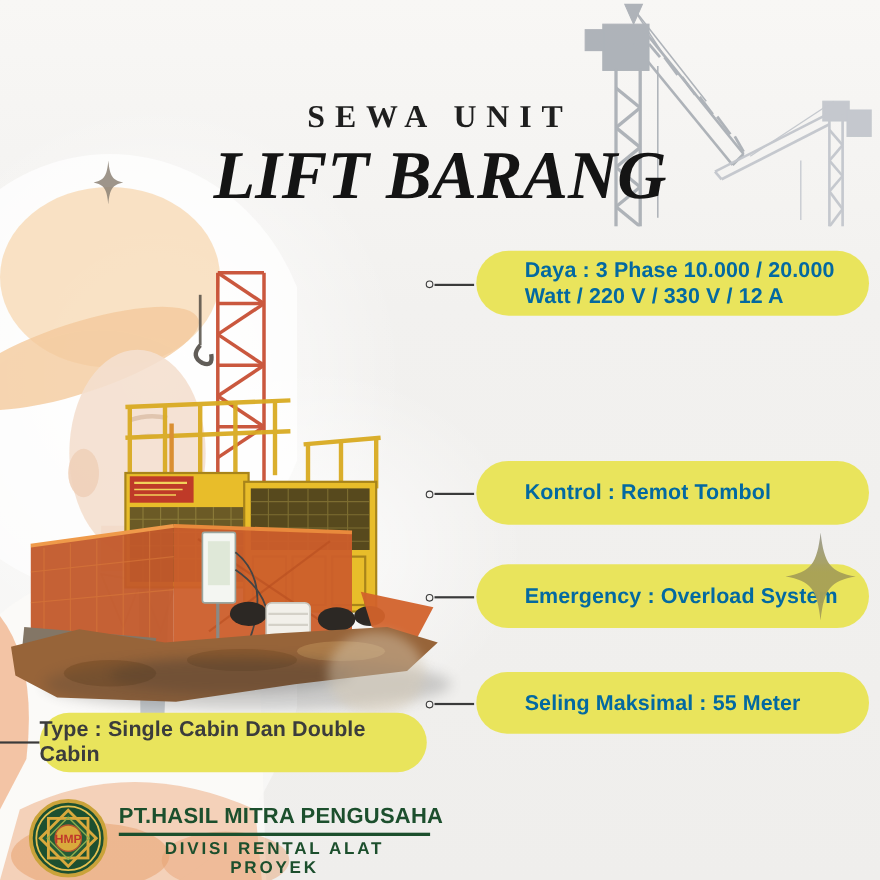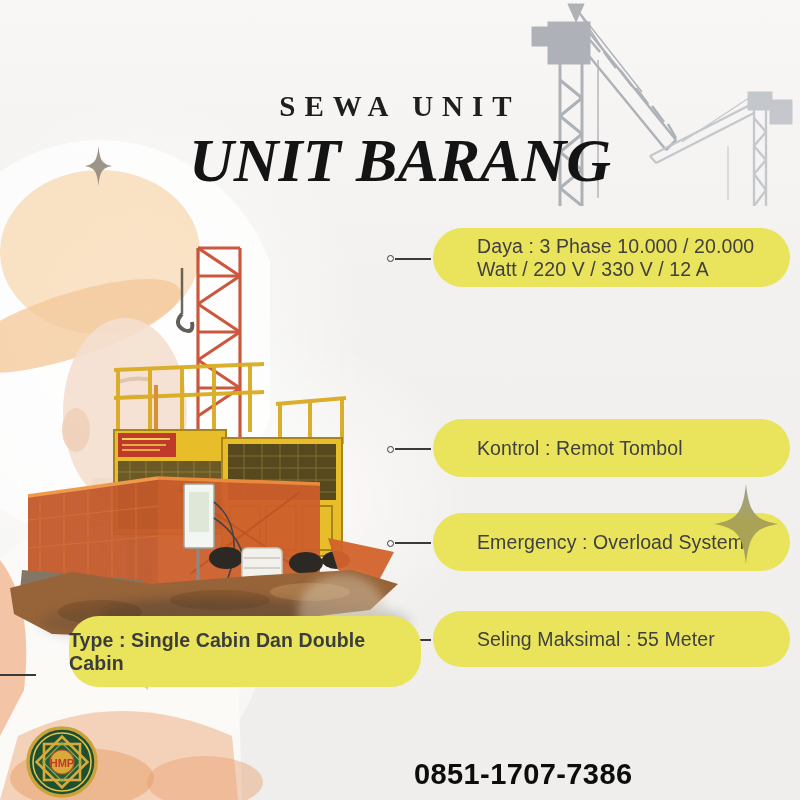--- a/index.html
+++ b/index.html
@@ -32,35 +32,35 @@
   .worker{ position:absolute; left:0; top:130px; opacity:.9; }
   .machine{ position:absolute; left:10px; top:240px; }
   .sparkle{ position:absolute; }
 
   
   .spec-row{ position:absolute; left:433px; width:357px; }
   .spec-pill{
     width:100%; height:100%; background:#e9e45c; border-radius:32px;
     display:flex; align-items:center;
     padding-left:44px; padding-right:14px;
-    font-size:19.5px; font-weight:400; color:#404040; line-height:1.17;
+    font-size:19.5px; font-weight:700; color:#0369a1; line-height:1.17;
     white-space:pre-line; letter-spacing:0.1px;
   }
   .connector{
     position:absolute; left:-38px; top:50%; width:36px; height:0;
     border-top:2px solid #3a3a3a;
   }
   .connector::before{
     content:''; position:absolute; left:-8px; top:-4.5px;
     width:5px; height:5px; border:1.6px solid #3a3a3a; border-radius:50%;
     background:#f4f3f1;
   }
 
   
-  .type-row{ position:absolute; left:36px; top:616px; width:352px; height:71px;margin-left:33px; }
+  .type-row{ position:absolute; left:36px; top:648px; width:352px; height:54px; }
   .type-pill{
     width:100%; height:100%; background:#e9e45c; border-radius:30px;
     display:flex; align-items:center; justify-content:center;
     font-size:19.5px; font-weight:600; color:#3b3c3c; letter-spacing:0.1px;
   }
   .type-line{ position:absolute; left:0; top:674px; width:36px; height:0; border-top:2px solid #3a3a3a; }
 
   
   .logo{ position:absolute; left:26px; top:726px; }
   .company{ position:absolute; left:108px; top:731px; width:290px; color:#1c4f2d; }
@@ -155,21 +155,21 @@
     <path d="M160,400 L128,398 L146,444 Z" fill="#ffffff" stroke="#d9d6d0" stroke-width="2" opacity="0.9"></path>
     <polygon points="126,398 154,402 148,560 128,544" fill="#aeb6bd" opacity="0.7"></polygon>
     <path d="M0,430 Q34,474 24,560 L0,606 Z" fill="#f0a26d" opacity="0.65"></path>
     <path d="M18,606 Q120,556 232,606 L238,670 L0,670 Z" fill="#eda26f" opacity="0.5"></path>
     <ellipse cx="82" cy="648" rx="72" ry="30" fill="#e79a63" opacity="0.55"></ellipse>
     <ellipse cx="205" cy="652" rx="58" ry="26" fill="#e79a63" opacity="0.45"></ellipse>
   </svg>
 
   <div class="headline">
     <div class="subtitle">SEWA UNIT</div>
-    <div class="title">UNIT BARANG</div>
+    <div class="title">LIFT BARANG</div>
   </div>
 
   <svg class="machine" width="410" height="410" viewBox="0 0 410 410">
 
     <g stroke="#c64a2e" stroke-width="3.2" fill="none" opacity="0.92">
       <line x1="188" y1="8" x2="188" y2="200"></line>
       <line x1="230" y1="8" x2="230" y2="200"></line>
       <line x1="188" y1="8" x2="230" y2="8"></line>
       <line x1="188" y1="8" x2="230" y2="36"></line>
         <line x1="230" y1="36" x2="188" y2="64"></line>
@@ -327,18 +327,22 @@
   <svg class="logo" width="72" height="72" viewBox="0 0 72 72">
     <circle cx="36" cy="36" r="34" fill="#1c5030" stroke="#caa33a" stroke-width="3.5"></circle>
     <circle cx="36" cy="36" r="29" fill="none" stroke="#e3c04f" stroke-width="1.6"></circle>
     <rect x="18" y="18" width="36" height="36" fill="#245c36" stroke="#d9a93c" stroke-width="2.6" transform="rotate(45 36 36)"></rect>
     <rect x="18" y="18" width="36" height="36" fill="none" stroke="#d9a93c" stroke-width="2.6"></rect>
     <rect x="22.5" y="22.5" width="27" height="27" fill="none" stroke="#8fae4e" stroke-width="1.2" transform="rotate(45 36 36)"></rect>
     <circle cx="36" cy="36" r="12" fill="#d9a93c" stroke="#b3542e" stroke-width="1.2"></circle>
     <text x="36" y="40.5" text-anchor="middle" font-size="11" font-weight="bold" font-family="Liberation Sans, sans-serif" fill="#c0392b">HMP</text>
   </svg>
 
+  <div class="company">
+    <div class="company-name">PT.HASIL MITRA PENGUSAHA</div>
+    <div class="company-rule"></div>
+    <div class="company-division">DIVISI RENTAL ALAT PROYEK</div>
+  </div>
 
   <div class="phone">
-    <span>0851-1707-7386</span>
   </div>
 
 </div>
 
 </body></html>

